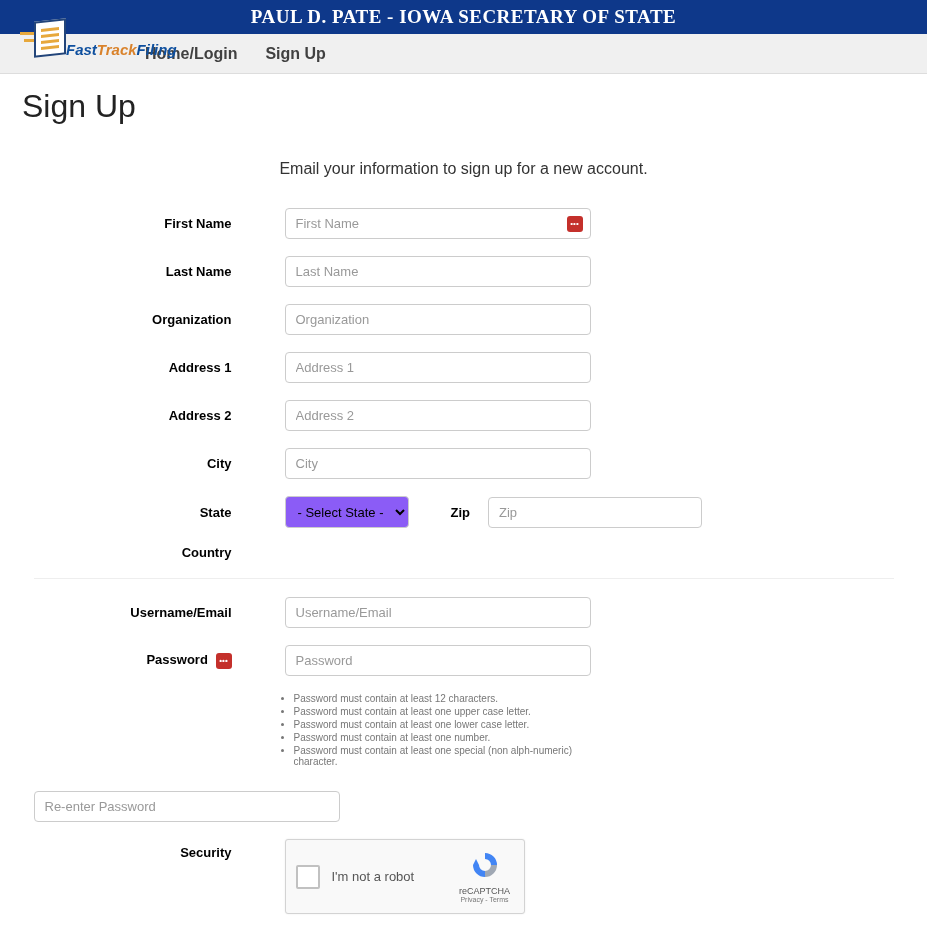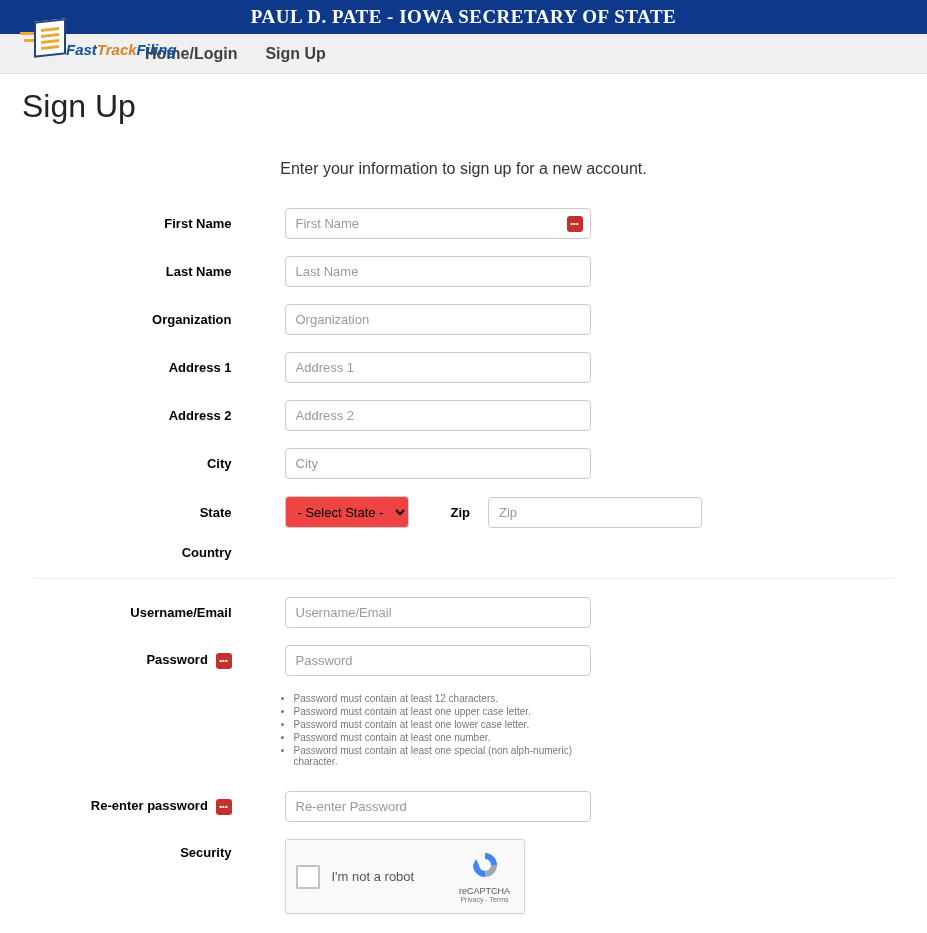--- a/index.html
+++ b/index.html
@@ -137,21 +137,21 @@
       border-radius: 4px;
       color: #555;
     }
     input::placeholder { color: #999; }
     
     select {
       padding: 6px 8px;
       font-size: 13px;
       border: 1px solid #ccc;
       border-radius: 4px;
-      background: #ef4444;
+      background: #8b5cf6;
       height: 32px;
     }
     .select-state { width: 140px; }
     .select-country { width: 306px; }
     
     .state-zip-row {
       display: flex;
       align-items: center;
       gap: 0;
     }
@@ -243,21 +243,21 @@
   </div>
   <div class="navlinks">
     <a href="#">Home/Login</a>
     <a href="#">Sign Up</a>
   </div>
 </div>
 
 <h1 class="page-title">Sign Up</h1>
 
 <div class="content">
-  <p class="instruction">Enter your information to sign up for a new account.</p>
+  <p class="instruction">Email your information to sign up for a new account.</p>
 
   <div class="form-row">
     <div class="label-col">First Name</div>
     <div class="field-col">
       <input type="text" placeholder="First Name" style="">
       <span class="pw-badge pw-badge-inside">•••</span>
     </div>
   </div>
 
   <div class="form-row">
@@ -317,24 +317,20 @@
 
   <ul class="pw-rules">
     <li>Password must contain at least 12 characters.</li>
     <li>Password must contain at least one upper case letter.</li>
     <li>Password must contain at least one lower case letter.</li>
     <li>Password must contain at least one number.</li>
     <li>Password must contain at least one special (non alph-numeric) character.</li>
   </ul>
 
   <div class="form-row row-gap-big">
-    <div class="label-col">
-      <span>Re-enter password</span>
-      <span class="pw-badge">•••</span>
-    </div>
     <div class="field-col"><input type="password" placeholder="Re-enter Password" style=""></div>
   </div>
 
   <div class="form-row" style="align-items:flex-start;">
     <div class="label-col" style="padding-top:6px;">Security</div>
     <div class="captcha-box">
       <div class="captcha-check"></div>
       <div class="captcha-label">I'm not a robot</div>
       <div class="captcha-logo">
         <svg viewBox="0 0 40 40">

